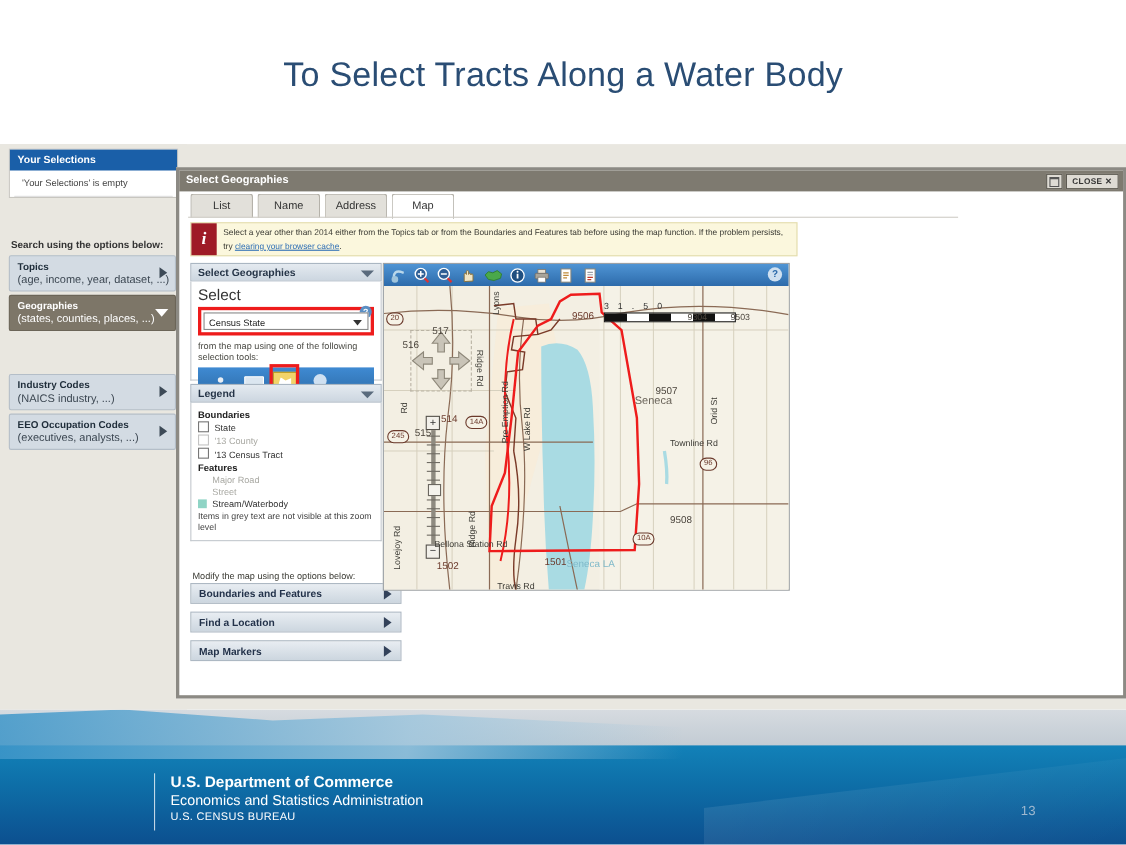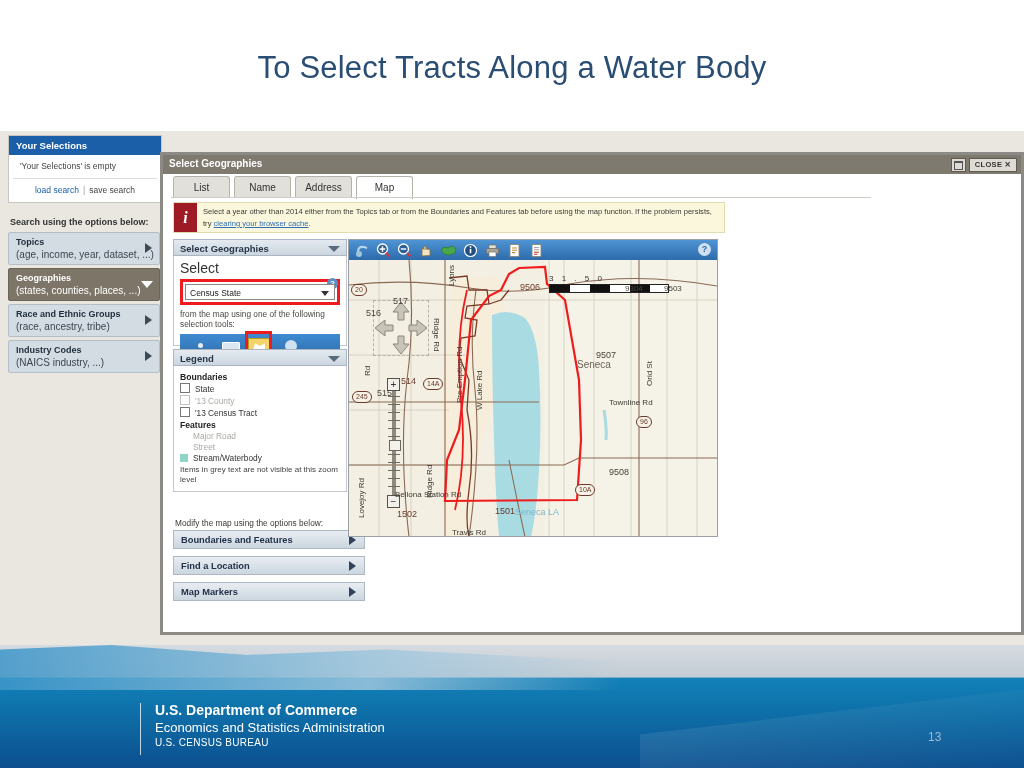--- a/index.html
+++ b/index.html
@@ -165,51 +165,48 @@
 
   <div class="bg-step">
     <b>1</b><span>Enter search terms and an optional geography and click GO</span>
   </div>
 
   <div class="portal-side">
 
     <div class="sel-box">
       <div class="sel-head">Your Selections</div>
       <div class="sel-empty">'Your Selections' is empty</div>
-      <div class="sel-links">
-        <a href="#">load search</a><span class="sep">|</span><span>save search</span>
-      </div>
     </div>
 
     <div class="search-opt">Search using the options below:</div>
 
     <div class="opt" style="top:101px">
       <div class="t1">Topics</div>
       <div class="t2">(age, income, year, dataset, ...)</div>
       <span class="arr"></span>
     </div>
 
     <div class="opt sel" style="top:137px">
       <div class="t1">Geographies</div>
       <div class="t2">(states, counties, places, ...)</div>
       <span class="arr down"></span>
     </div>
 
-    <div class="opt" style="top:173px">
-      <div class="t1">Race and Ethnic Groups</div>
-      <div class="t2">(race, ancestry, tribe)</div>
-      <span class="arr"></span>
-    </div>
 
     <div class="opt" style="top:209px">
       <div class="t1">Industry Codes</div>
       <div class="t2">(NAICS industry, ...)</div>
       <span class="arr"></span>
     </div>
 
+    <div class="opt" style="top:245px">
+      <div class="t1">EEO Occupation Codes</div>
+      <div class="t2">(executives, analysts, ...)</div>
+      <span class="arr"></span>
+    </div>
   </div>
 
   <div class="dlg">
 
     <div class="dlg-bar">
       <span class="ttl">Select Geographies</span>
       <span class="win-btn win-max">
           <i></i>
         </span>
       <span class="win-btn win-close"><span>CLOSE</span> ✕</span>

